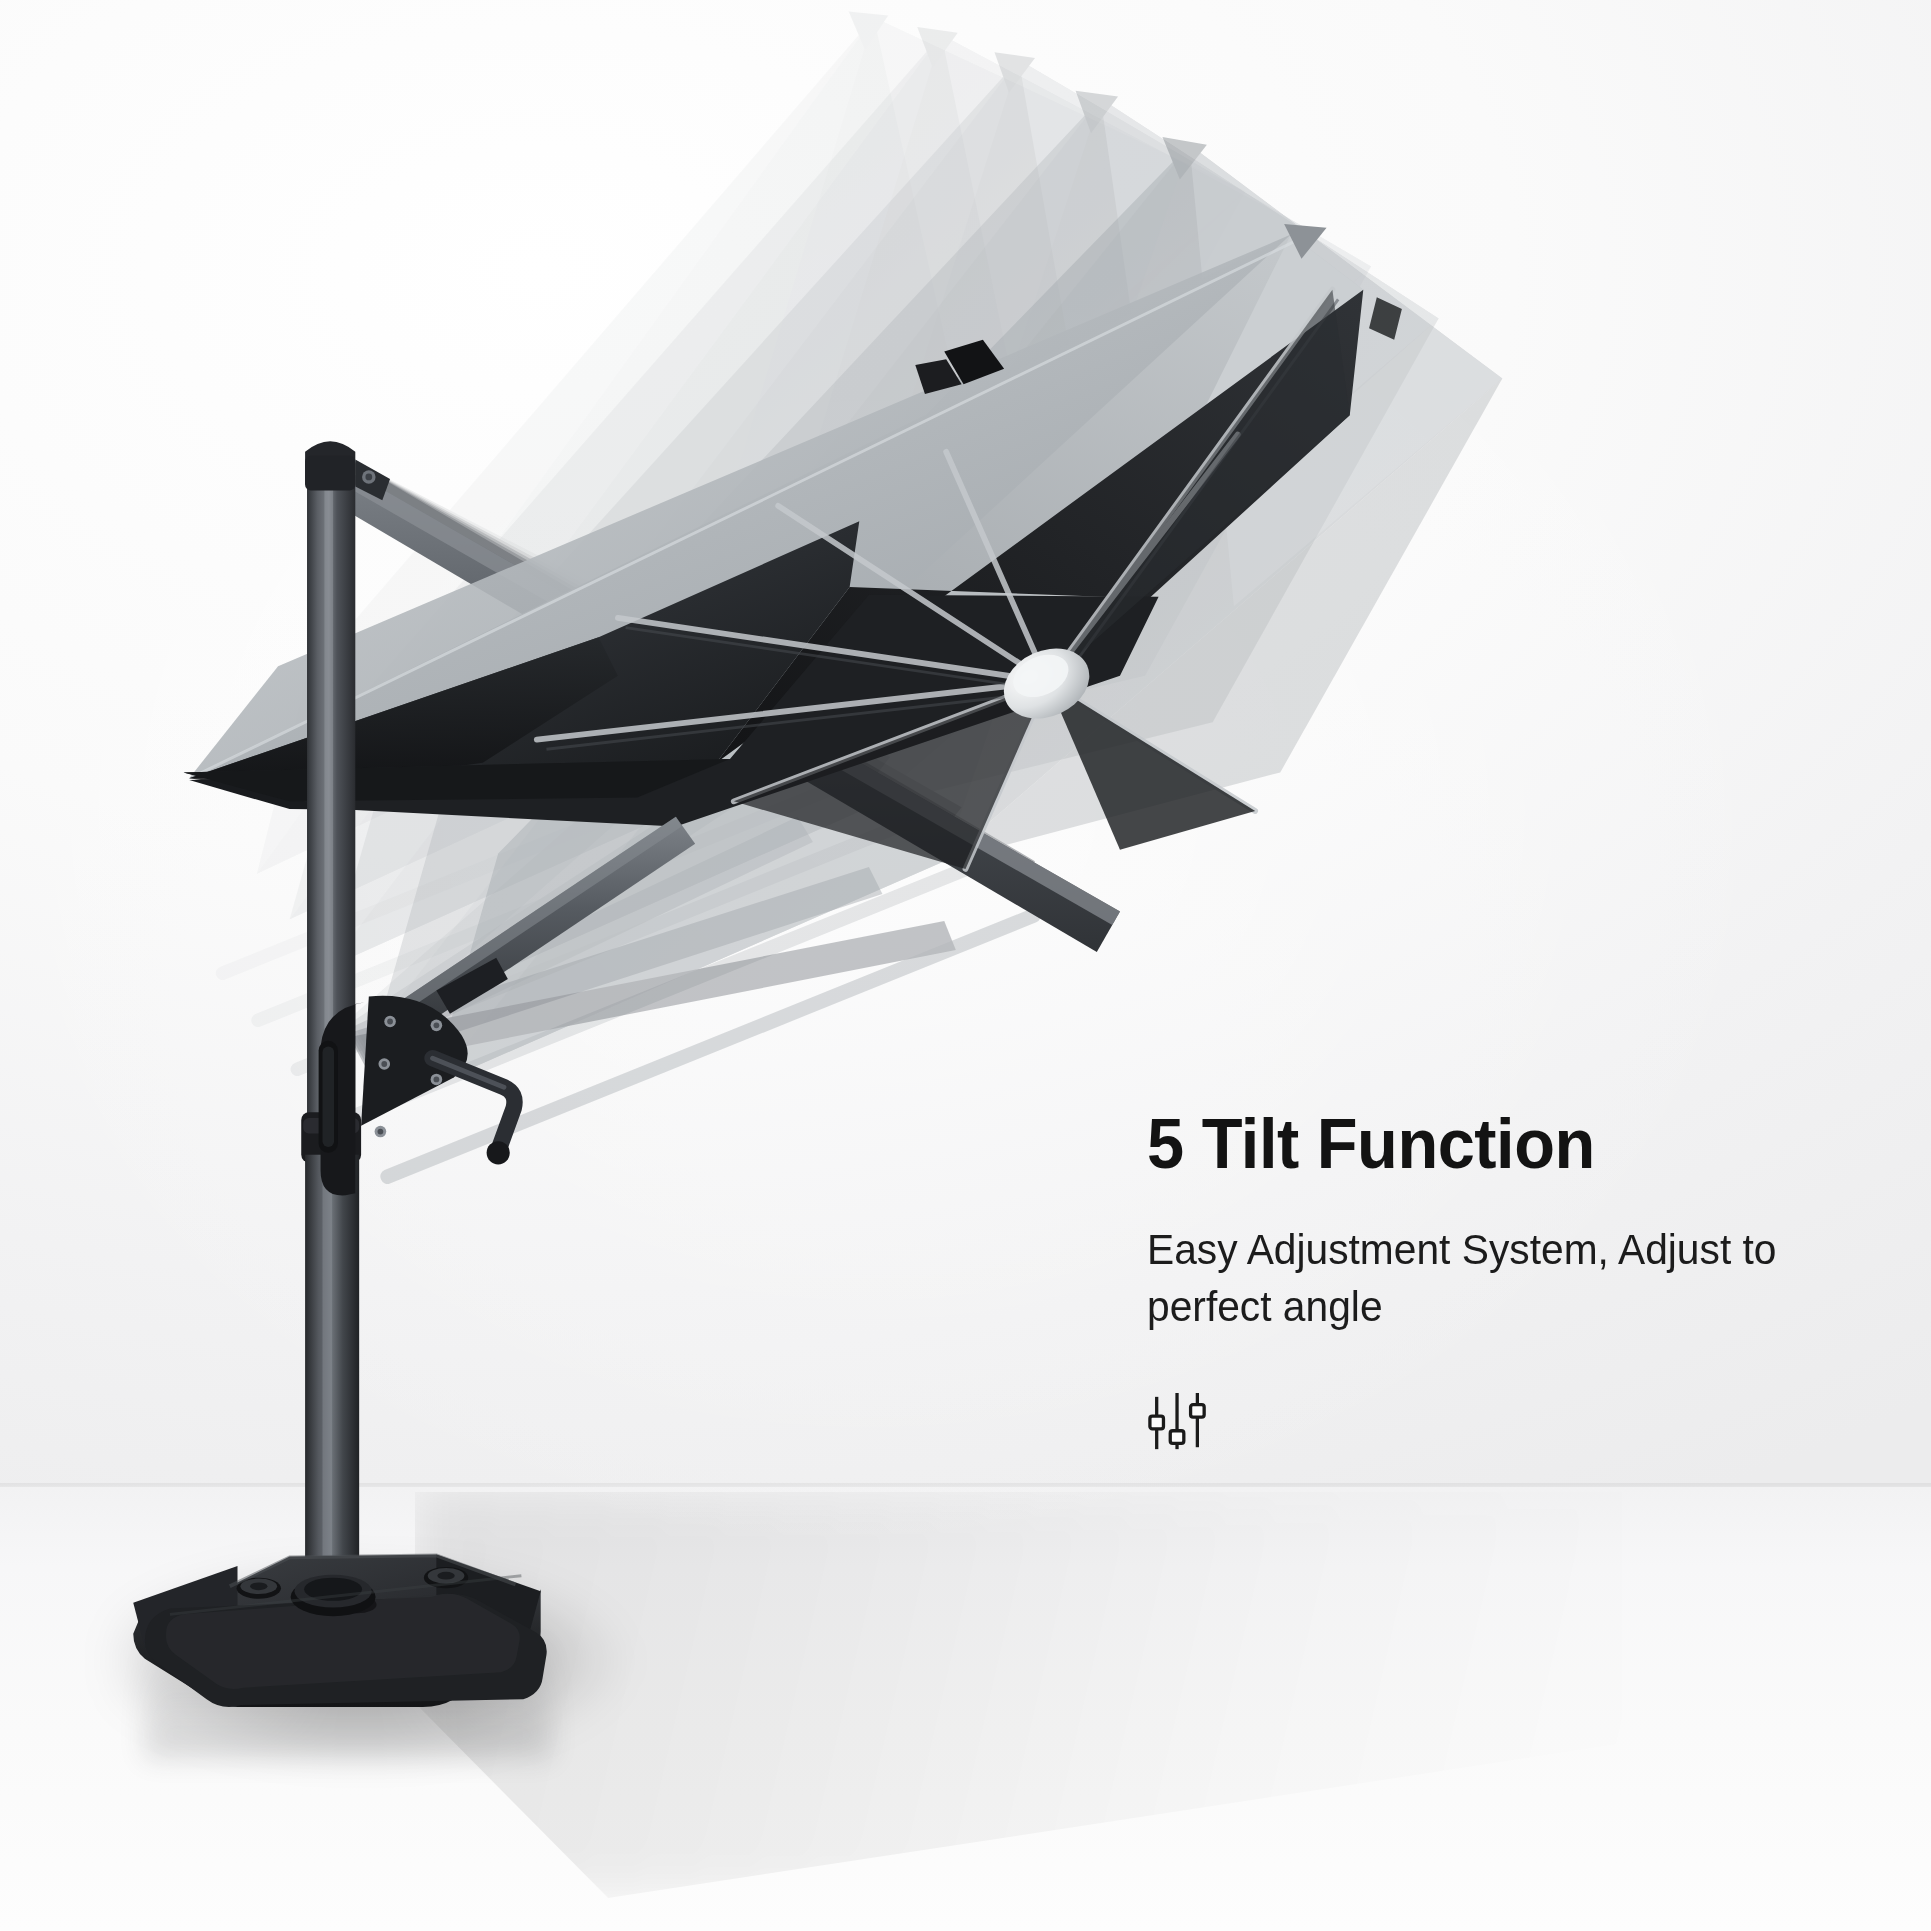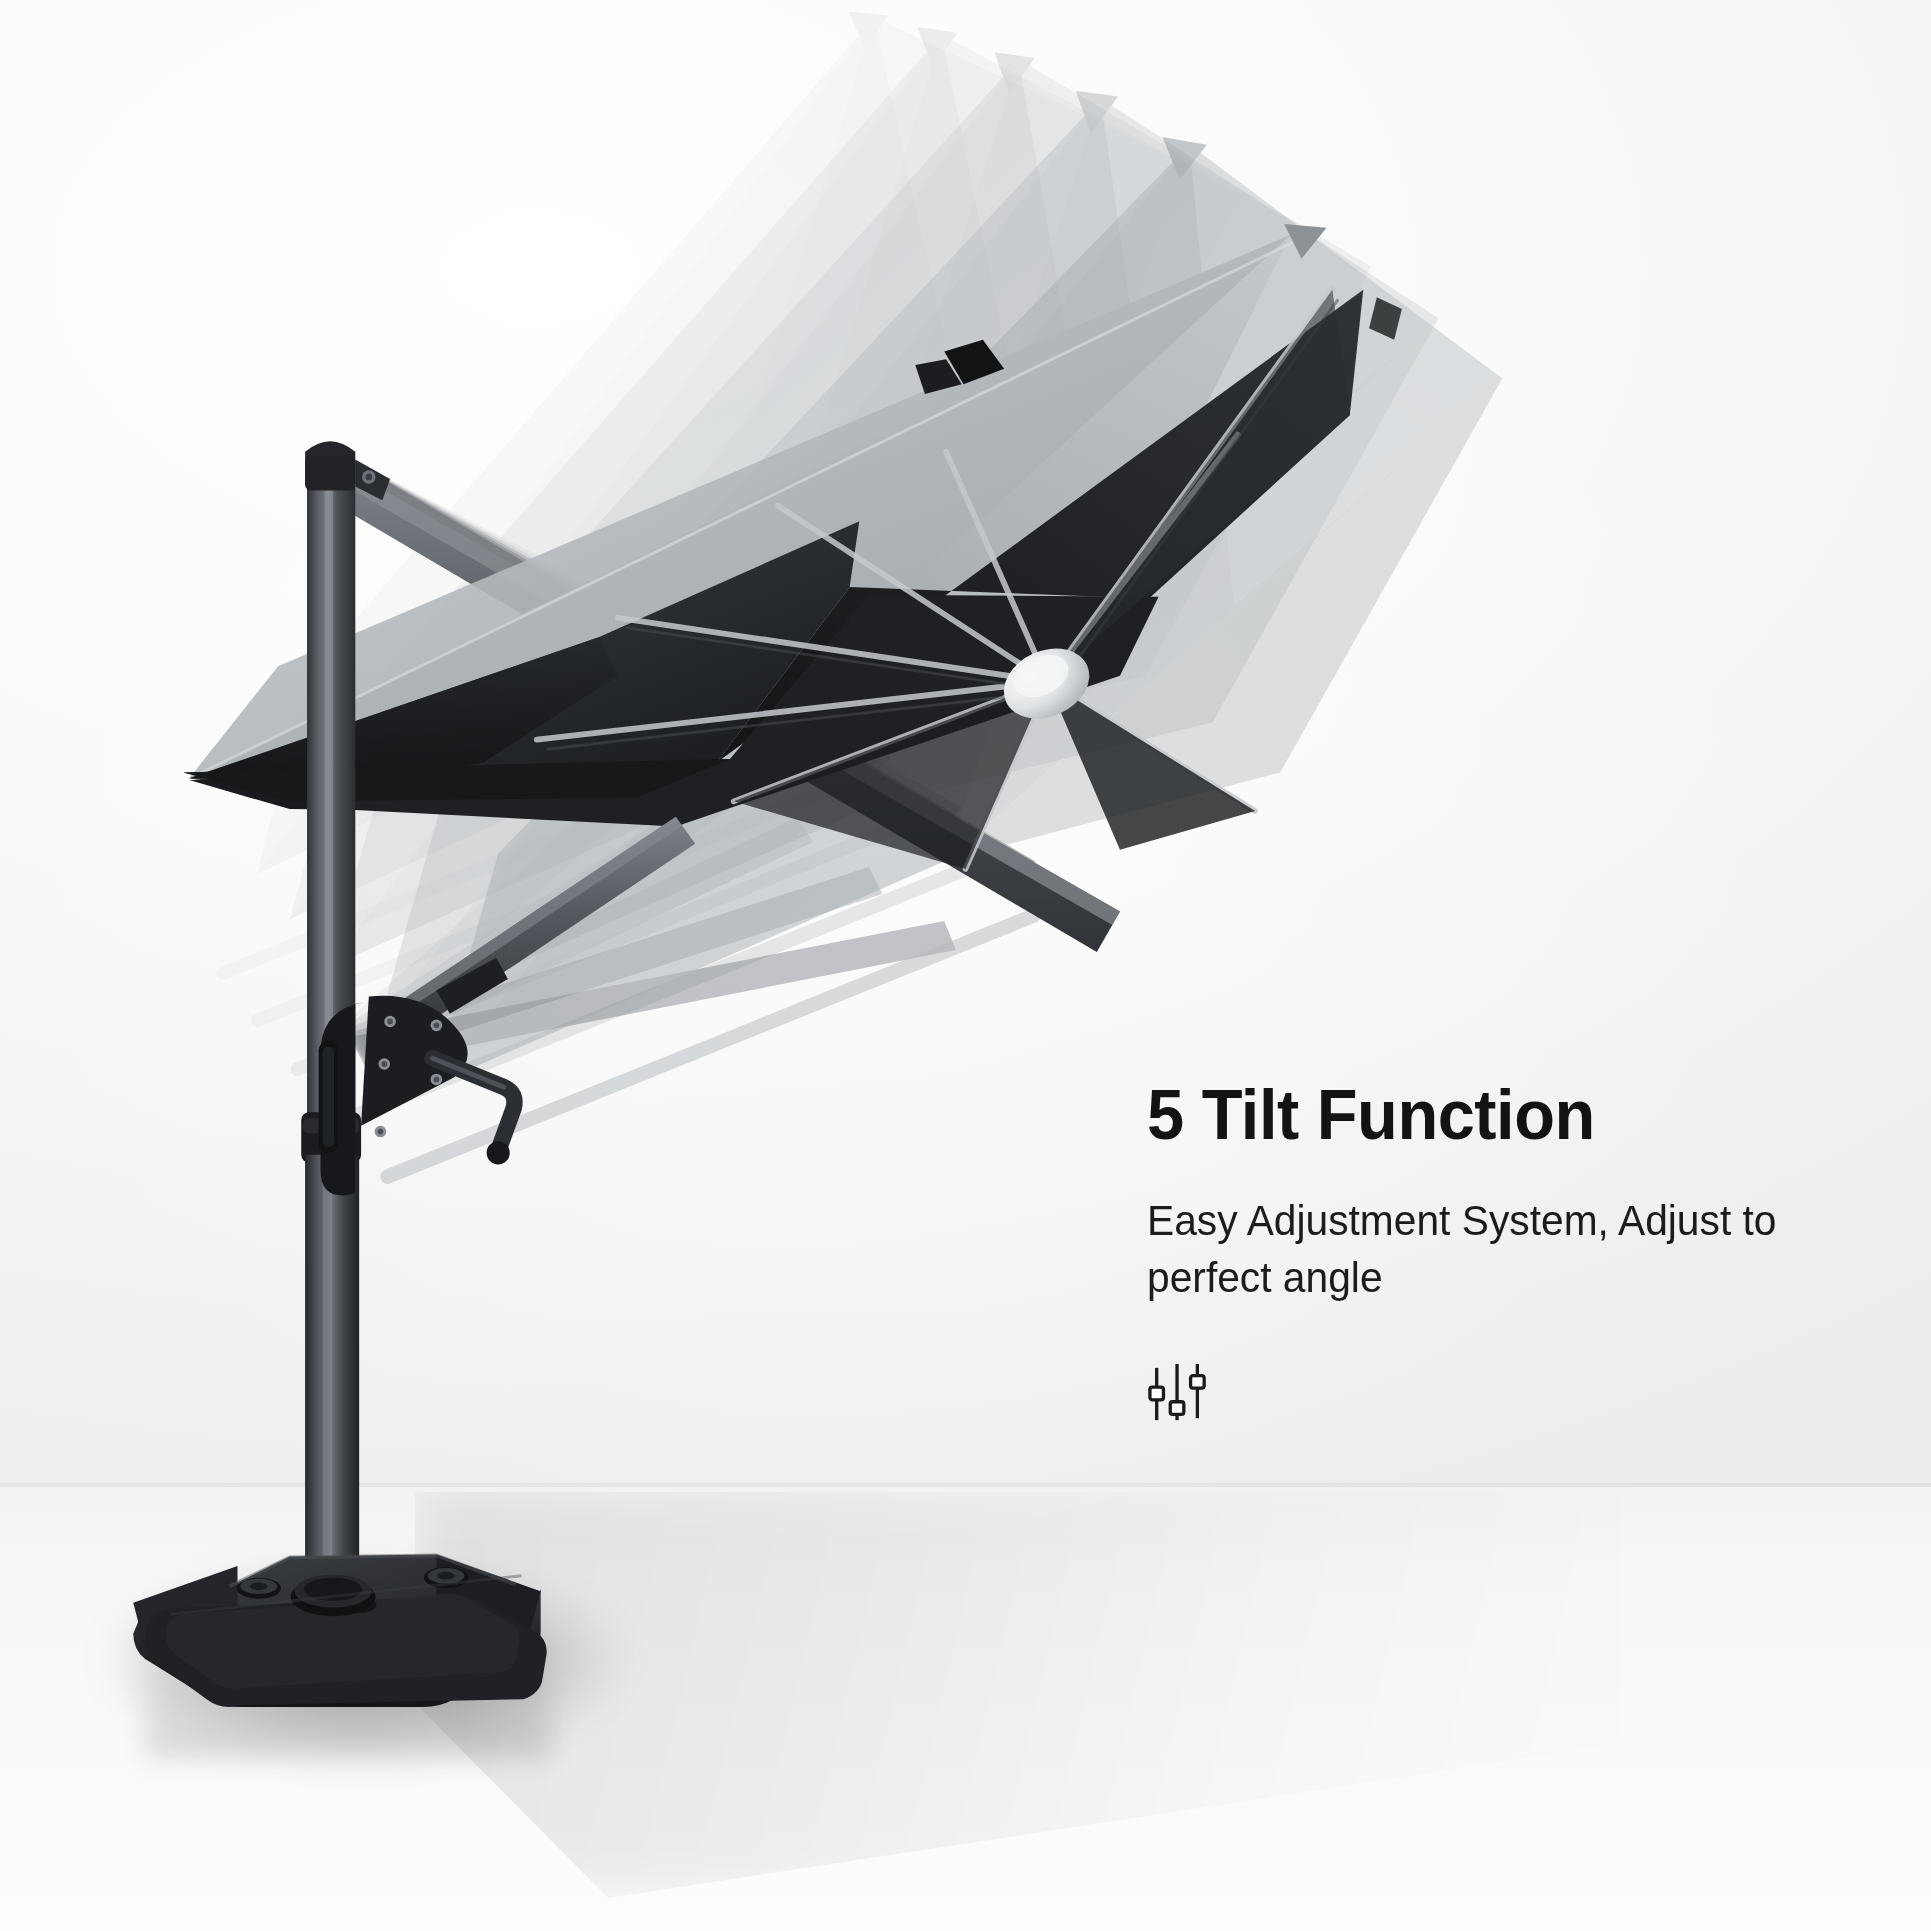--- a/index.html
+++ b/index.html
@@ -51,21 +51,21 @@
     filter:blur(13.5px);
     transform:scaleY(-1);
     opacity:.55;
   }
 
   
   #product{position:absolute;left:0;top:0;width:1931px;height:1931px;}
 
   
   .textblock{
-    position:absolute;left:1147px;top:1079px;width:734px;
+    position:absolute;left:1147px;top:1108px;width:734px;
   }
   .headline{
     font-size:71px;line-height:1.02;font-weight:700;color:#131313;
     letter-spacing:-0.5px;
     font-family:"Liberation Sans","DejaVu Sans",sans-serif;
     transform:scaleX(0.94);transform-origin:left center;
     white-space:nowrap;
     margin:0;
   }
   .subcopy{

